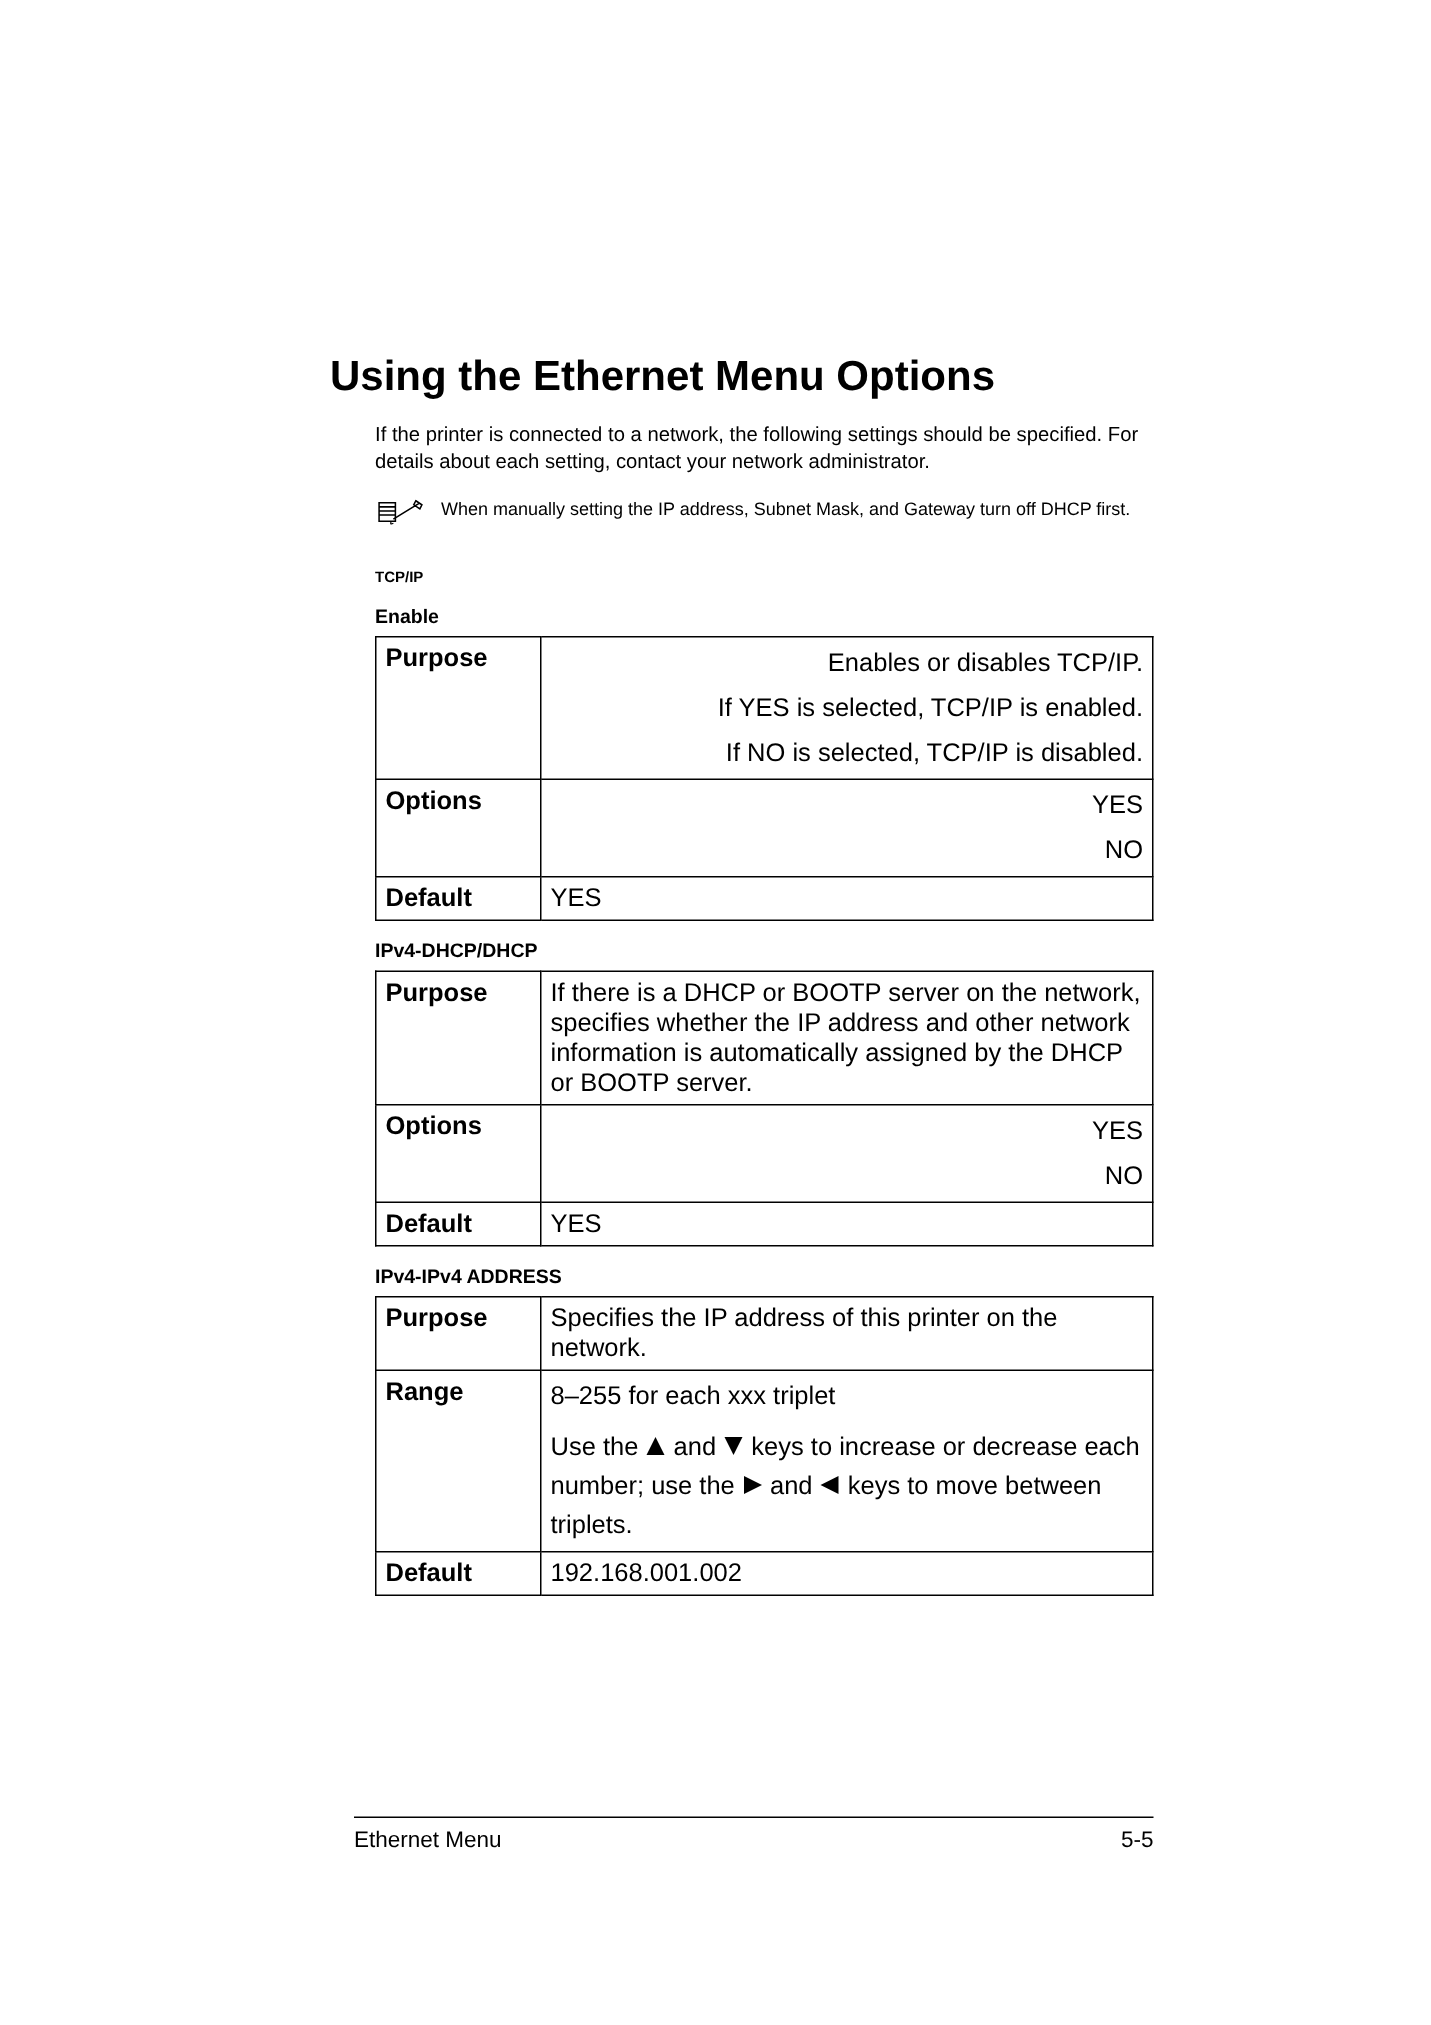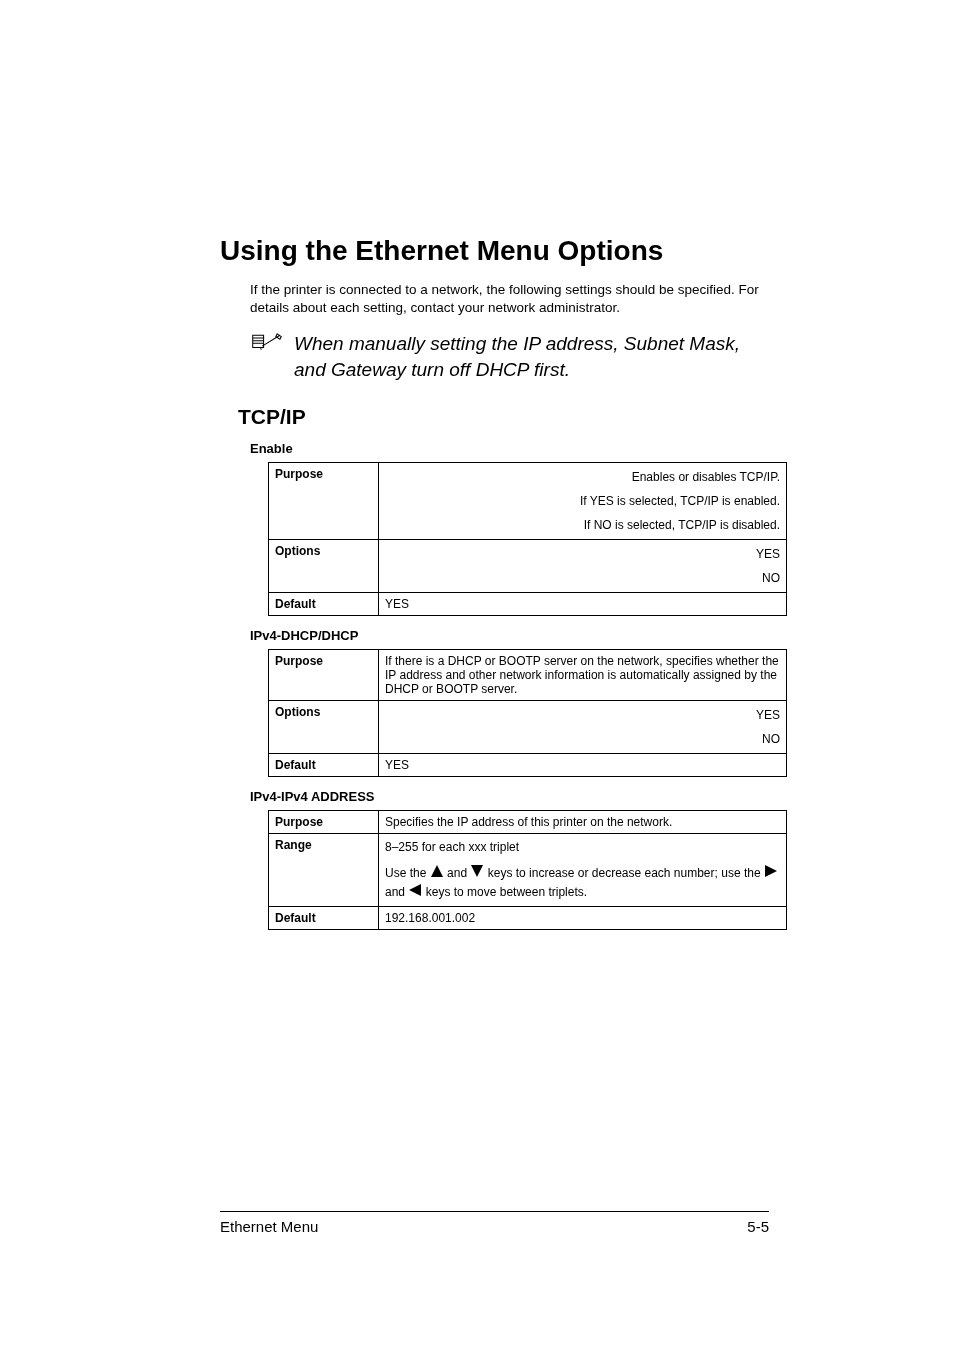--- a/index.html
+++ b/index.html
@@ -24,41 +24,40 @@
     margin-bottom: 14px;
   }
   .note-row {
     display: flex;
     align-items: flex-start;
     gap: 10px;
     margin-bottom: 22px;
   }
   .note-icon svg { width: 34px; height: 22px; }
   .note-text {
-    font-style: italic;
-    font-size: 19px;
+    font-size: 12px;
     line-height: 1.35;
     flex: 1;
   }
   h3.subsection {
-    font-size: 21px;
+    font-size: 10px;
     font-weight: bold;
     margin-bottom: 10px;
-    margin-left: 18px;
+    margin-left: 30px;
   }
   h4.block-title {
     font-size: 13px;
     font-weight: bold;
     margin: 12px 0 6px 30px;
   }
   table.cfg {
     border-collapse: collapse;
     width: calc(100% - 30px);
-    margin-left: 48px;
-    font-size: 12px;
+    margin-left: 30px;
+    font-size: 17px;
     margin-bottom: 6px;
     border-radius: 11px;
   }
   table.cfg td, table.cfg th {
     border: 1px solid #000;
     padding: 4px 6px;
     text-align: left;
     vertical-align: top;
     font-weight: normal;
   }
@@ -68,21 +67,21 @@
   }
   .cell-lines span { display: block; margin: 3px 0; text-align: right; }
   .cell-lines .line2, .cell-lines .line3 { margin-top: 10px; }
   .range-cell { line-height: 1.5; }
   .range-cell .first { display: block; margin-bottom: 8px; }
   .arrow-svg { display: inline-block; vertical-align: middle; }
   .arrow-svg svg { width: 14px; height: 14px; }
   .footer {
     position: absolute;
     bottom: 115px;
-    left: 220px;
+    left: 236px;
     right: 185px;
   }
   .footer-line {
     border: none;
     border-top: 1px solid #000;
     margin-bottom: 6px;
   }
   .footer-row {
     display: flex;
     justify-content: space-between;

